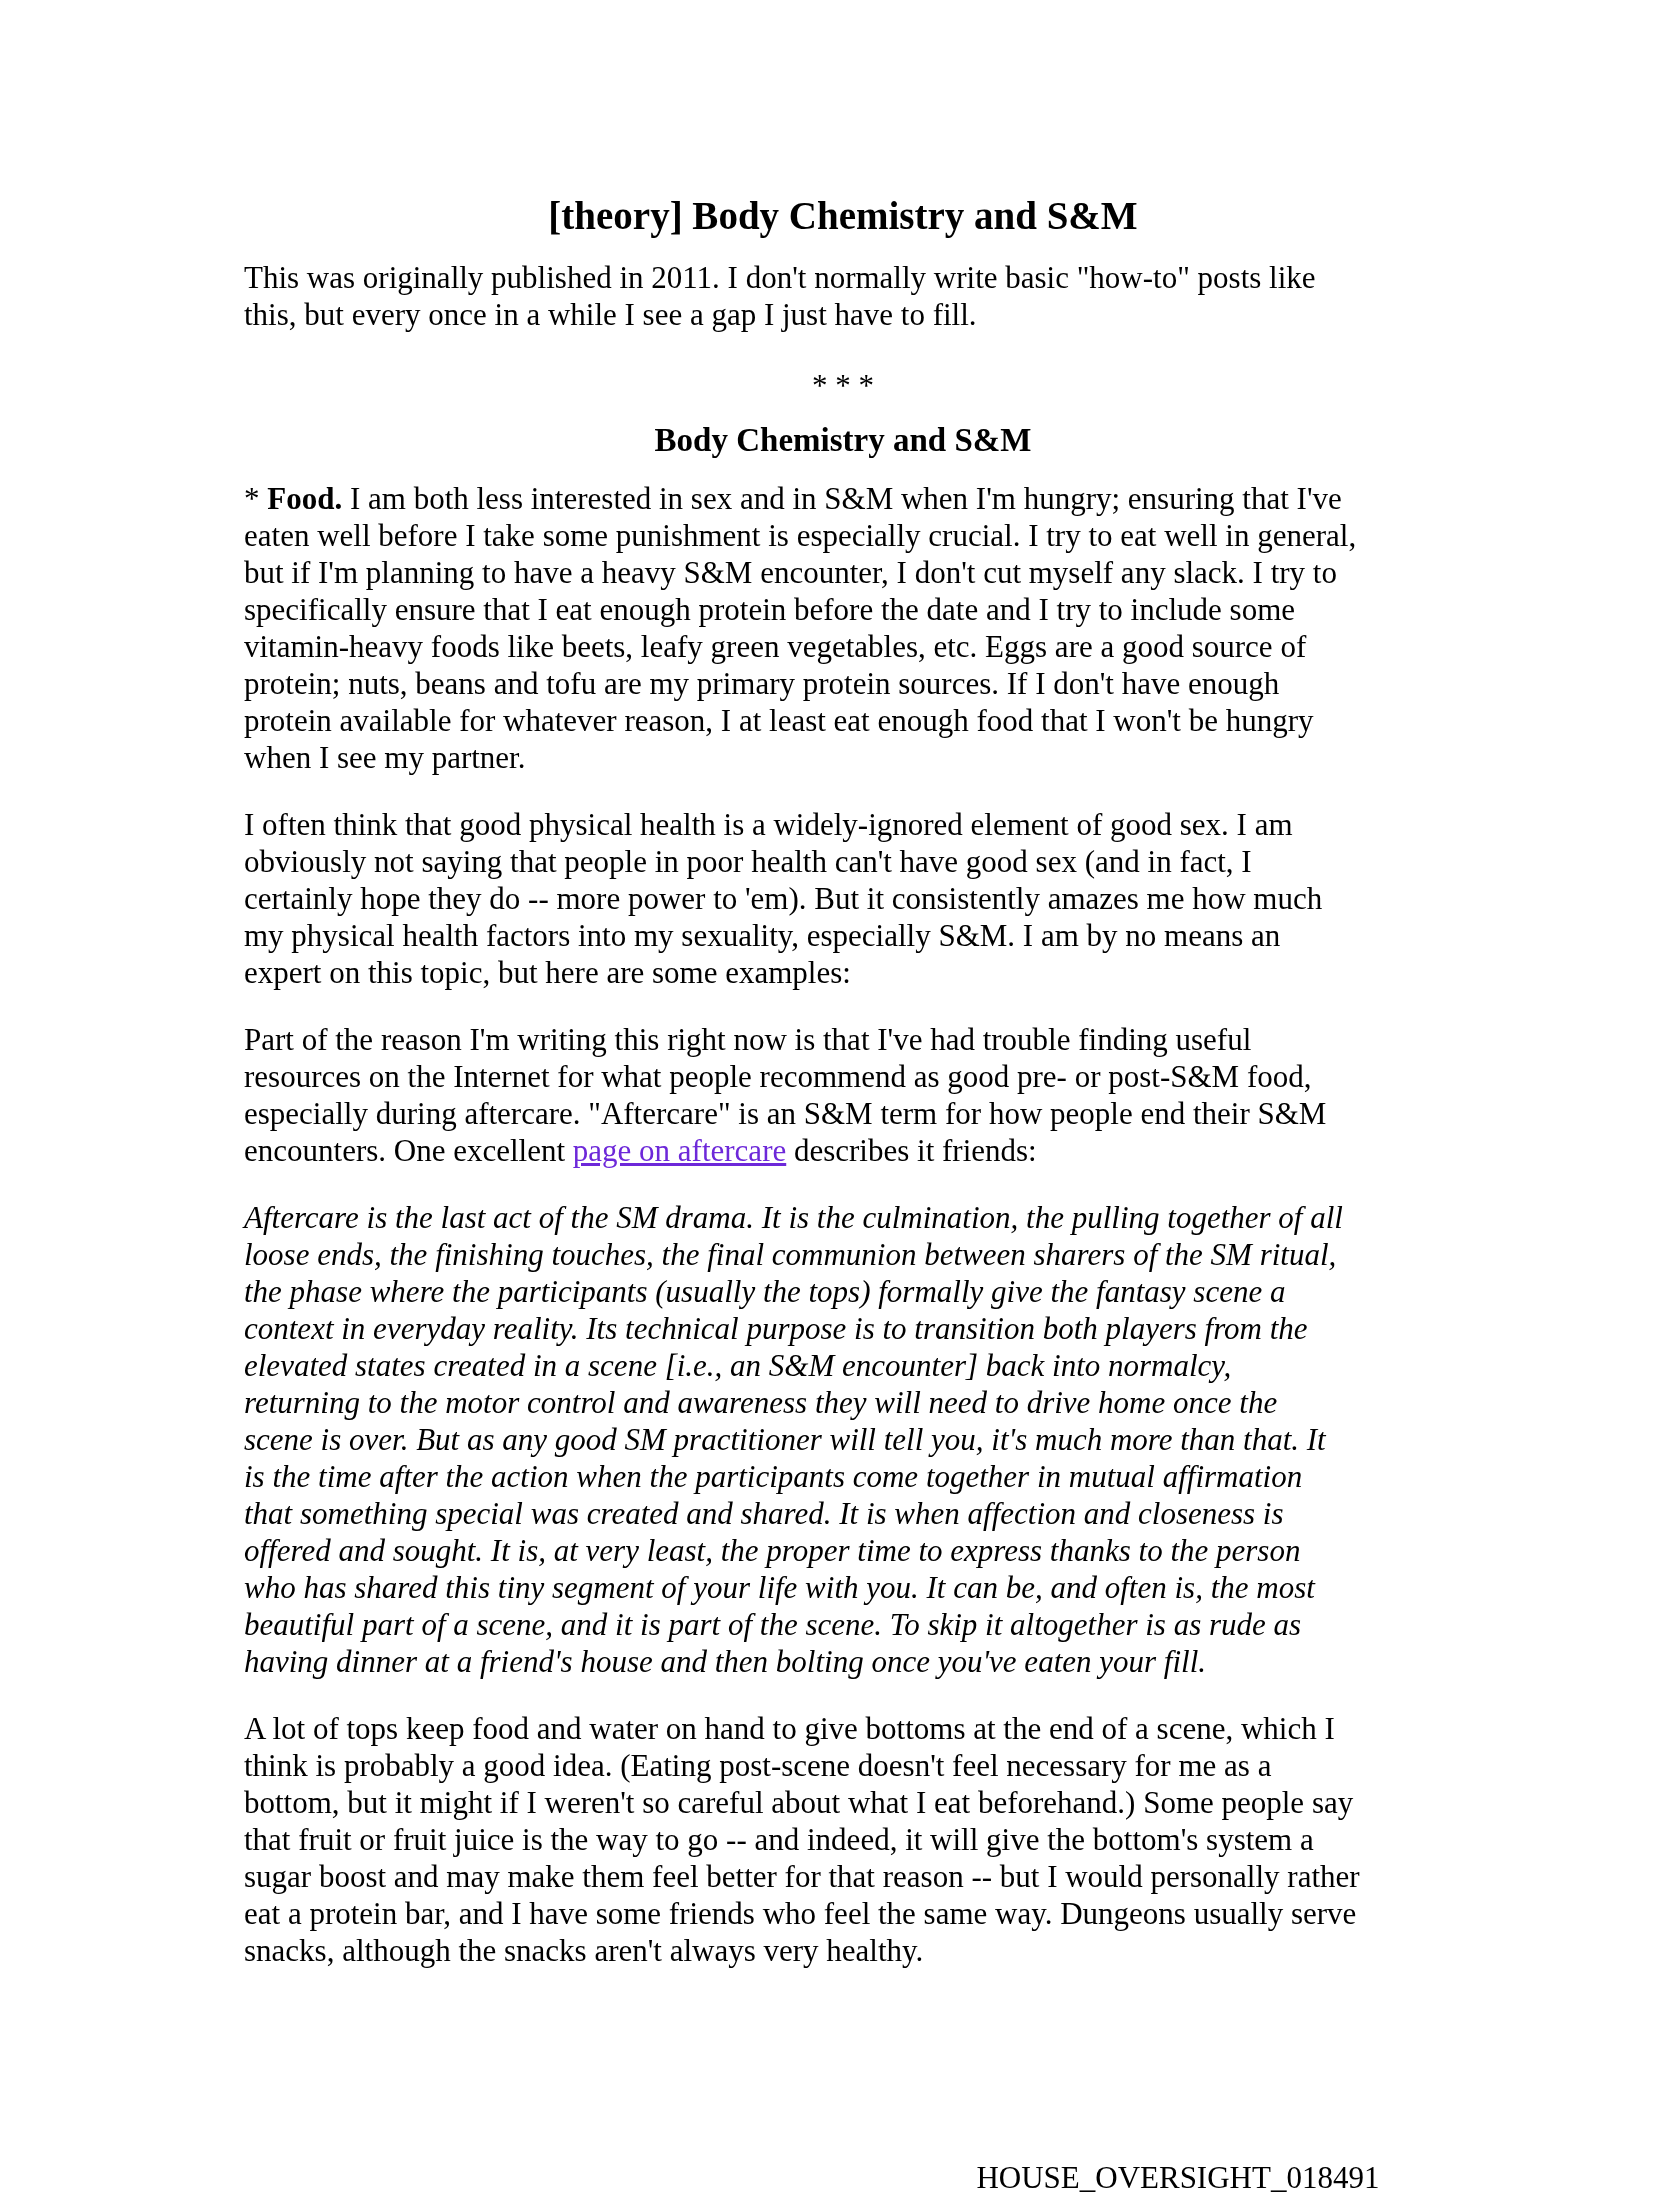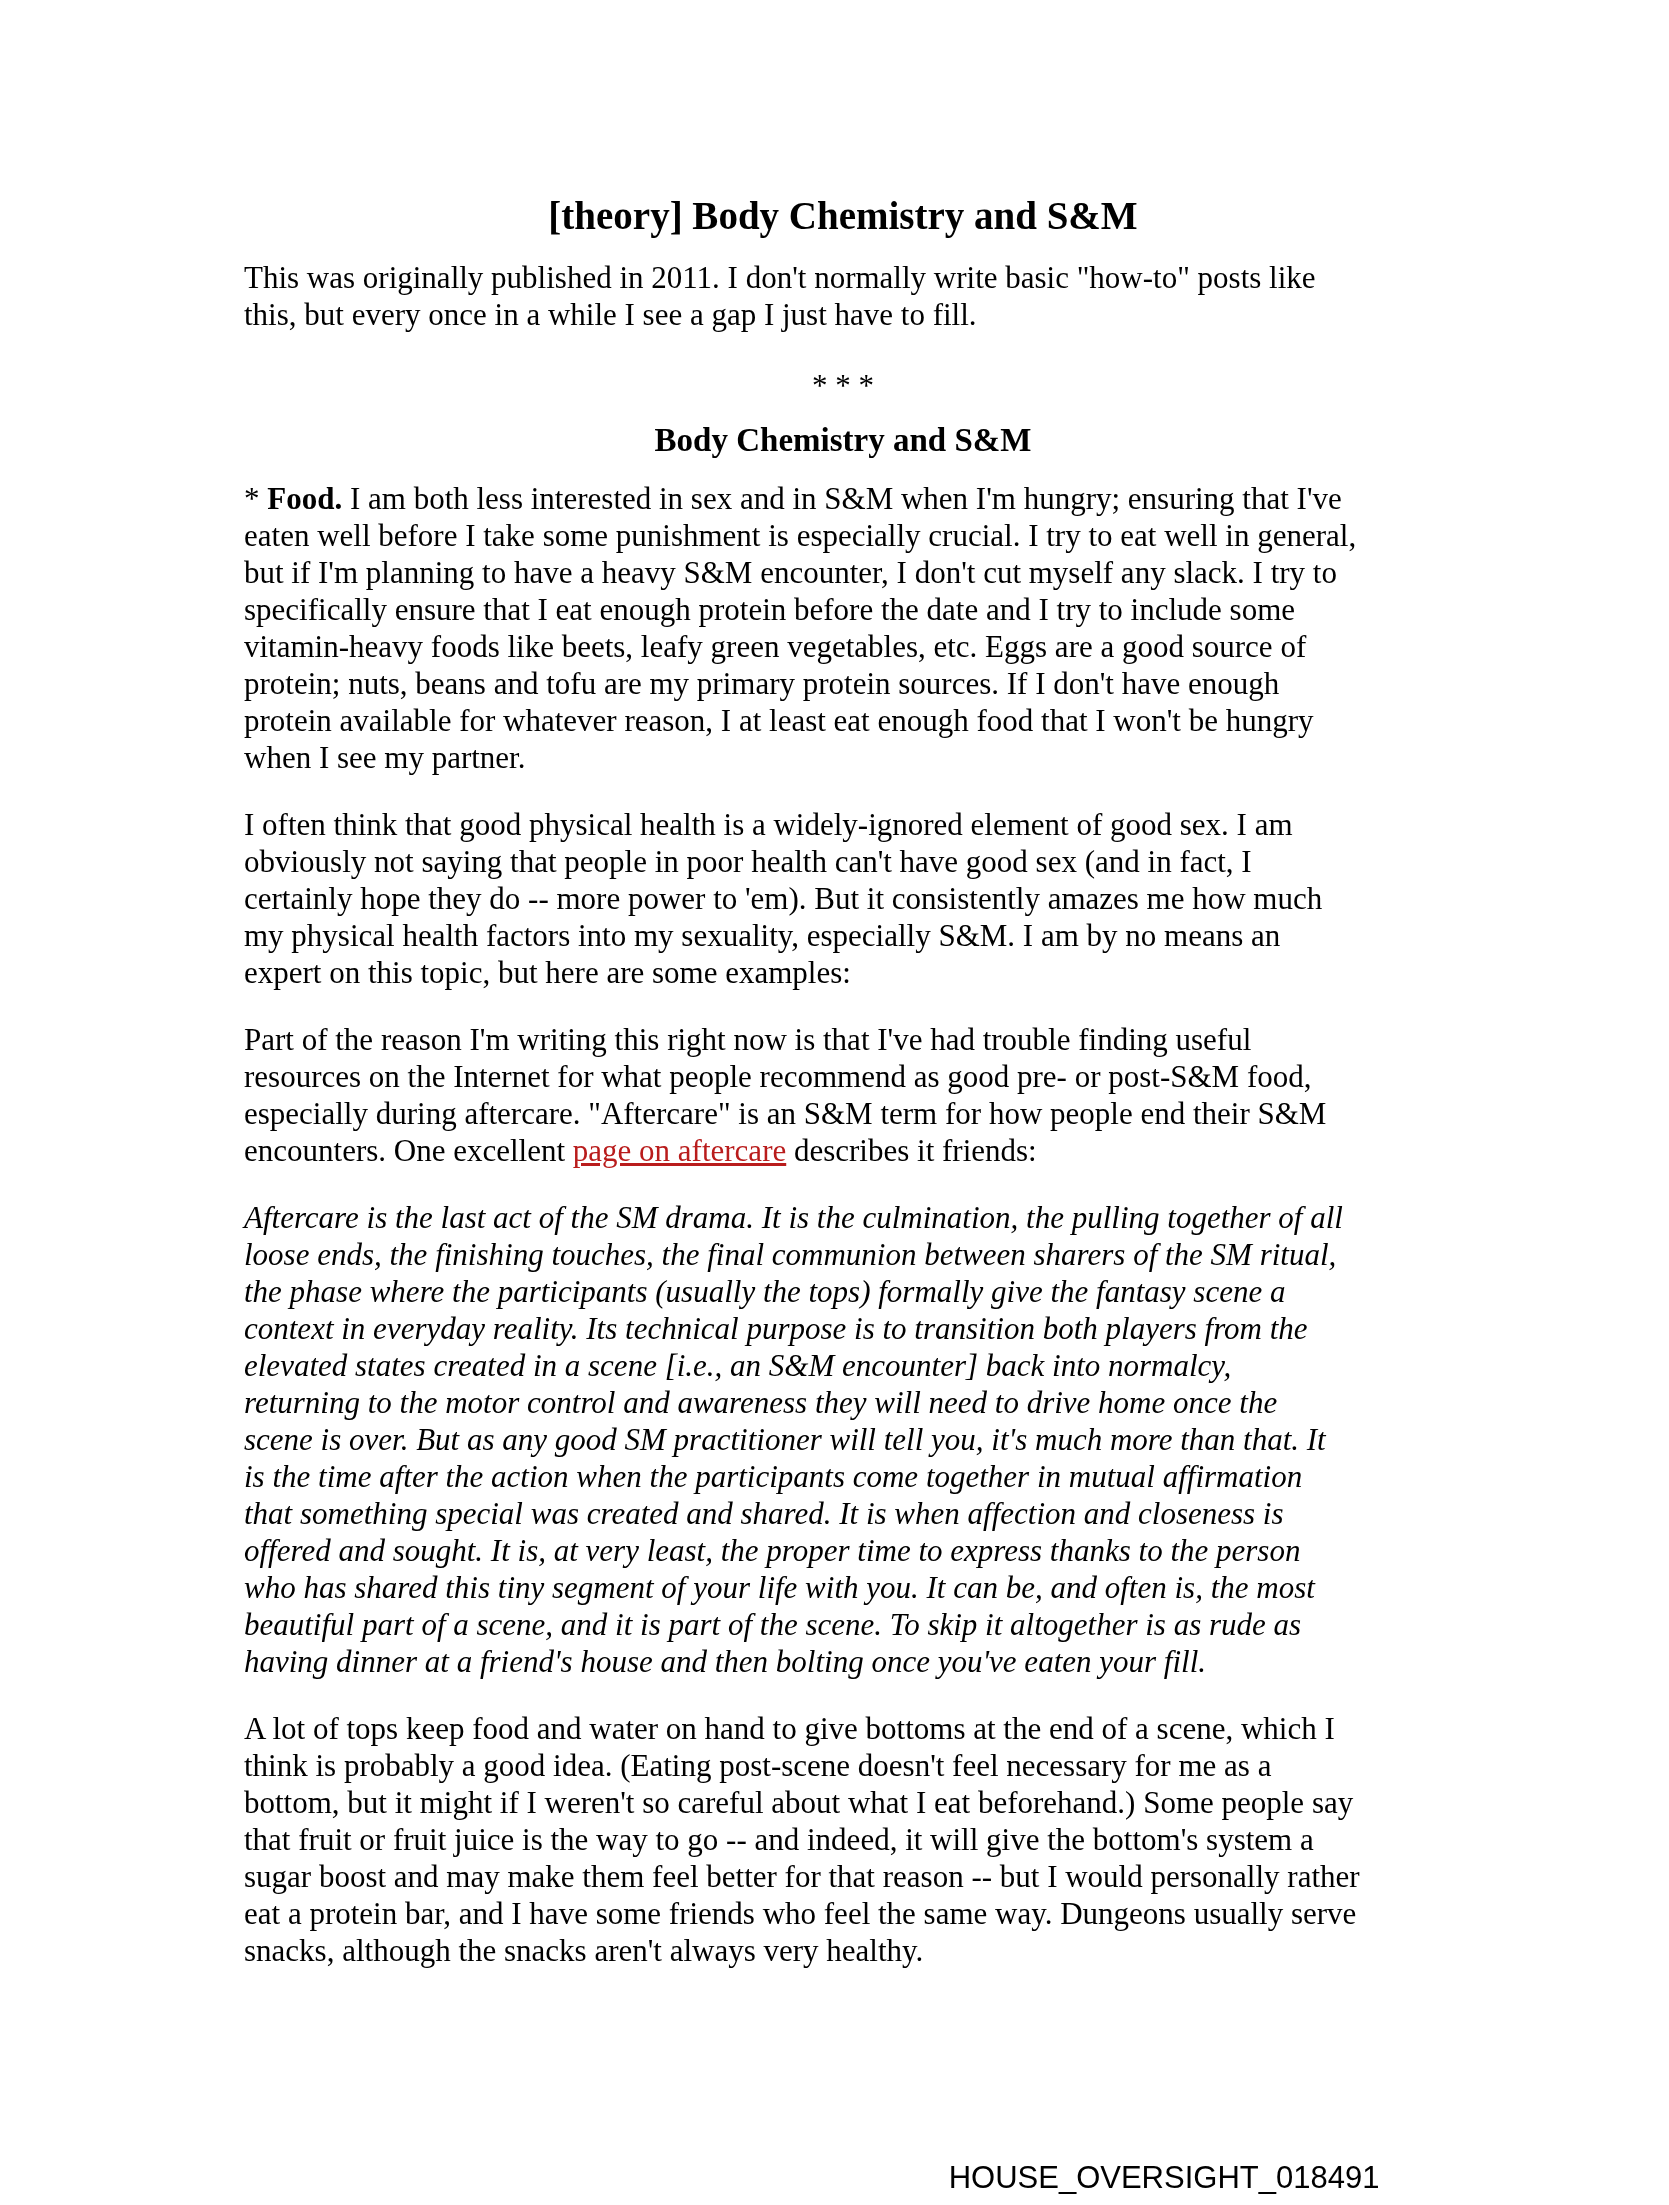--- a/index.html
+++ b/index.html
@@ -77,21 +77,21 @@
   }
   .doc-link {
     color: #0000EE;
     text-decoration: underline;
     cursor: pointer;
   }
   .bates-stamp {
     position: absolute;
     right: 19.6px;
     bottom: 10.5px;
-    font-family: Liberation Sans, sans-serif;
+    font-family: Liberation Serif, serif;
     font-size: 31px;
     line-height: 34px;
     white-space: pre;
   }
 </style>
 </head>
 <body>
 
 <div class="page">
   <main class="content">
@@ -116,21 +116,21 @@
 
     <p class="para">I often think that good physical health is a widely-ignored element of good sex. I am
 obviously not saying that people in poor health can't have good sex (and in fact, I
 certainly hope they do -- more power to 'em). But it consistently amazes me how much
 my physical health factors into my sexuality, especially S&amp;M. I am by no means an
 expert on this topic, but here are some examples:</p>
 
     <p class="para"><span>Part of the reason I'm writing this right now is that I've had trouble finding useful
 resources on the Internet for what people recommend as good pre- or post-S&amp;M food,
 especially during aftercare. "Aftercare" is an S&amp;M term for how people end their S&amp;M
-encounters. One excellent </span><a class="doc-link" href="#" style="color: #b91c1c;">page on aftercare</a><span> describes it friends:</span></p>
+encounters. One excellent </span><a class="doc-link" href="#" style="color: #6d28d9;">page on aftercare</a><span> describes it friends:</span></p>
 
     <blockquote class="quote">Aftercare is the last act of the SM drama. It is the culmination, the pulling together of all
 loose ends, the finishing touches, the final communion between sharers of the SM ritual,
 the phase where the participants (usually the tops) formally give the fantasy scene a
 context in everyday reality. Its technical purpose is to transition both players from the
 elevated states created in a scene [i.e., an S&amp;M encounter] back into normalcy,
 returning to the motor control and awareness they will need to drive home once the
 scene is over. But as any good SM practitioner will tell you, it's much more than that. It
 is the time after the action when the participants come together in mutual affirmation
 that something special was created and shared. It is when affection and closeness is

